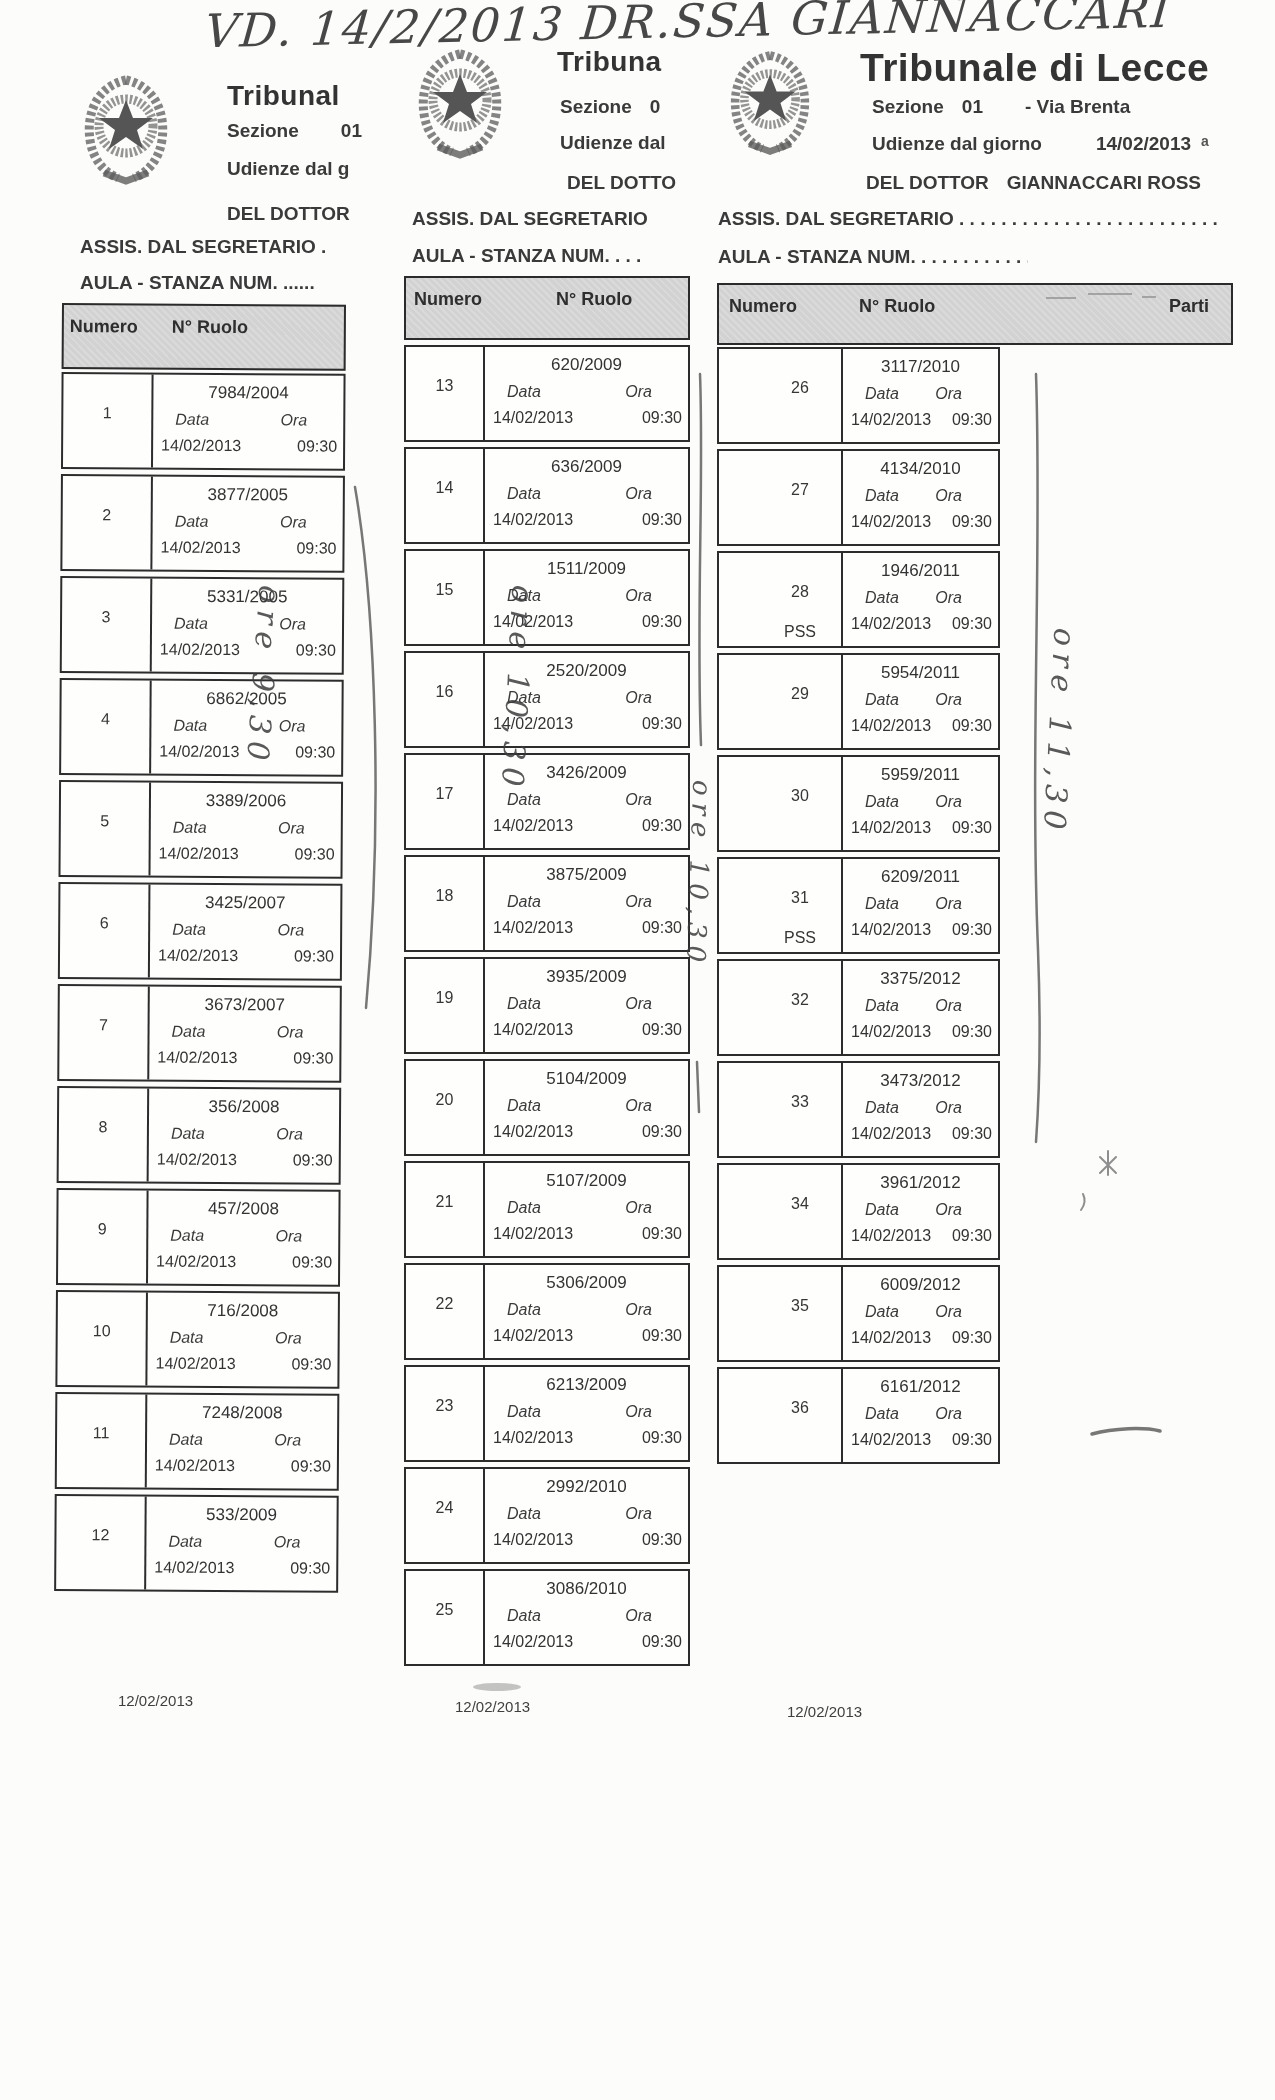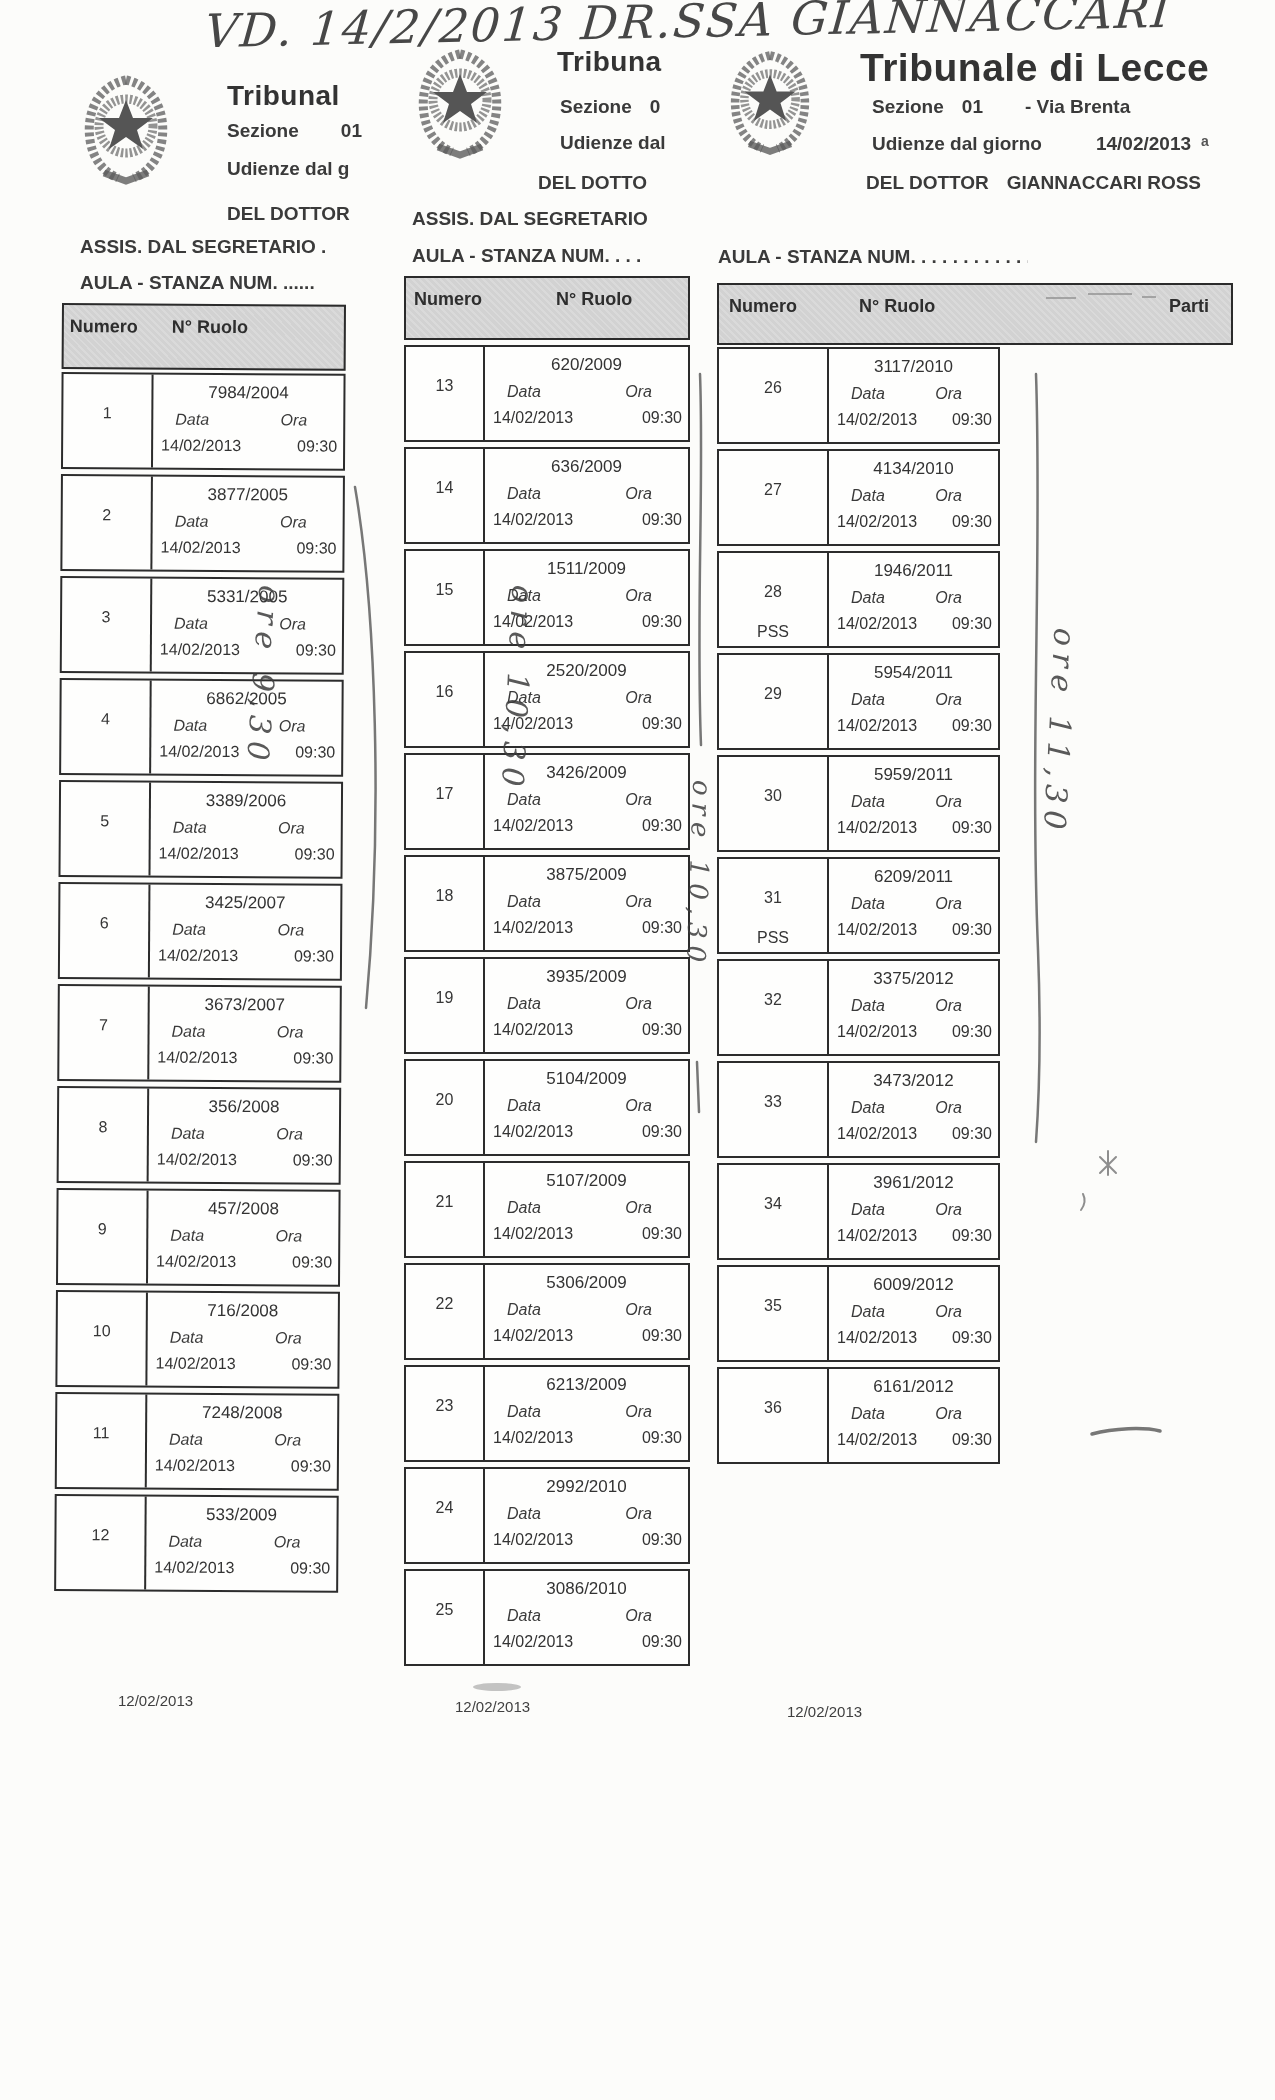--- a/index.html
+++ b/index.html
@@ -57,21 +57,21 @@
   .table1-wrap .thead { left:0; top:0; width:284px; height:66px; }
   .table1-wrap .rows { left:0; top:69px; width:284px; }
   .rows1 .cell-num { width:90px; }
 
   .thead2 { left:404px; top:276px; width:286px; height:64px; }
   .rows2  { left:404px; top:345px; width:286px; }
   .rows2 .cell-num { width:79px; }
 
   .thead3 { left:717px; top:283px; width:516px; height:62px; }
   .rows3  { left:717px; top:347px; width:283px; }
-  .rows3 .cell-num { width:110px; }
+  .rows3 .cell-num { width:84px;margin-left:40px; }
 
   
   .scan-date { position:absolute; font-size:15px; color:#3f3f3f; }
   .fd1 { left:118px; top:1692px; }
   .fd2 { left:455px; top:1698px; }
   .fd3 { left:787px; top:1703px; }
 
   
   .hand { font-family:"DejaVu Serif", serif; font-style: italic; color:#2f2f2f; }
   .top-note {
@@ -356,21 +356,21 @@
     <polygon points="52,30 59,48 79,48 63,60 69,79 52,67 35,79 41,60 25,48 45,48" fill="#555"></polygon>
   </svg>
   <div class="abs ptitle" style="left:557px; top:46px;">Tribuna</div>
   <div class="abs pline" style="left:560px; top:96px;">
     <span>Sezione</span>
     <span class="gap-s">0</span>
   </div>
   <div class="abs pline" style="left:560px; top:132px;">
     <span>Udienze dal</span>
   </div>
-  <div class="abs pline" style="left:538px; top:172px;">
+  <div class="abs pline" style="left:567px; top:172px;">
     <span>DEL DOTTO</span>
   </div>
   <div class="abs pline" style="left:412px; top:208px;">ASSIS.  DAL SEGRETARIO</div>
   <div class="abs pline" style="left:412px; top:245px;">AULA - STANZA NUM.   . . .</div>
 
   <div class="thead thead2">
     <span style="left:8px;">Numero</span>
     <span style="left:150px;">N° Ruolo</span>
   </div>
   <div class="rows rows2">
@@ -627,20 +627,21 @@
   </div>
   <div class="abs pline" style="left:872px; top:133px;">
     <span>Udienze dal giorno</span>
     <span class="gap-l">14/02/2013</span>
     <span class="frag">a</span>
   </div>
   <div class="abs pline" style="left:866px; top:172px;">
     <span>DEL DOTTOR</span>
     <span class="gap-s">GIANNACCARI ROSS</span>
   </div>
+  <div class="abs pline clip" style="left:718px; top:208px; width:530px;">ASSIS.  DAL SEGRETARIO  . . . . . . . . . . . . . . . . . . . . . . . . .</div>
   <div class="abs pline clip" style="left:718px; top:246px; width:310px;">AULA - STANZA NUM.  . . . . . . . . . . . . . . . . . . . . . . . .</div>
 
   <div class="thead thead3">
     <span style="left:10px;">Numero</span>
     <span style="left:140px;">N° Ruolo</span>
     <span style="right:22px;">Parti</span>
   </div>
   <div class="rows rows3">
 
       <div class="trow">

